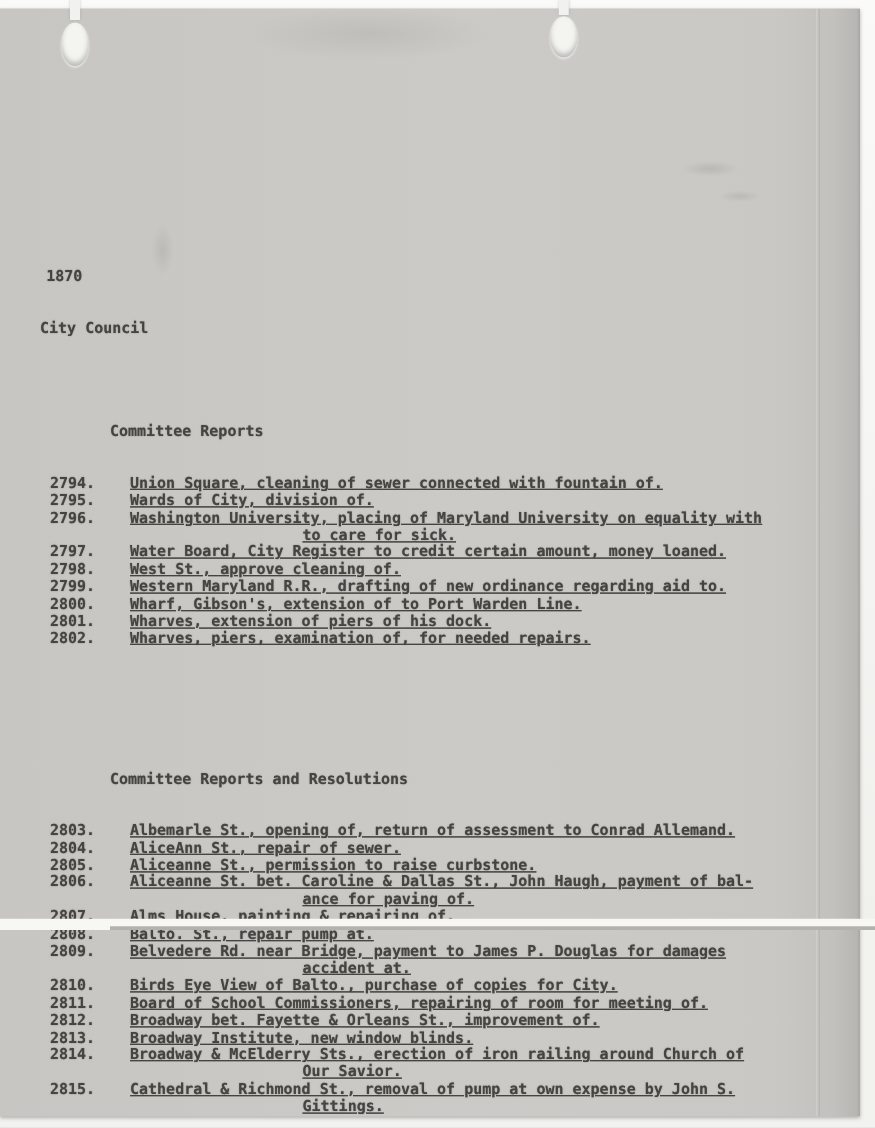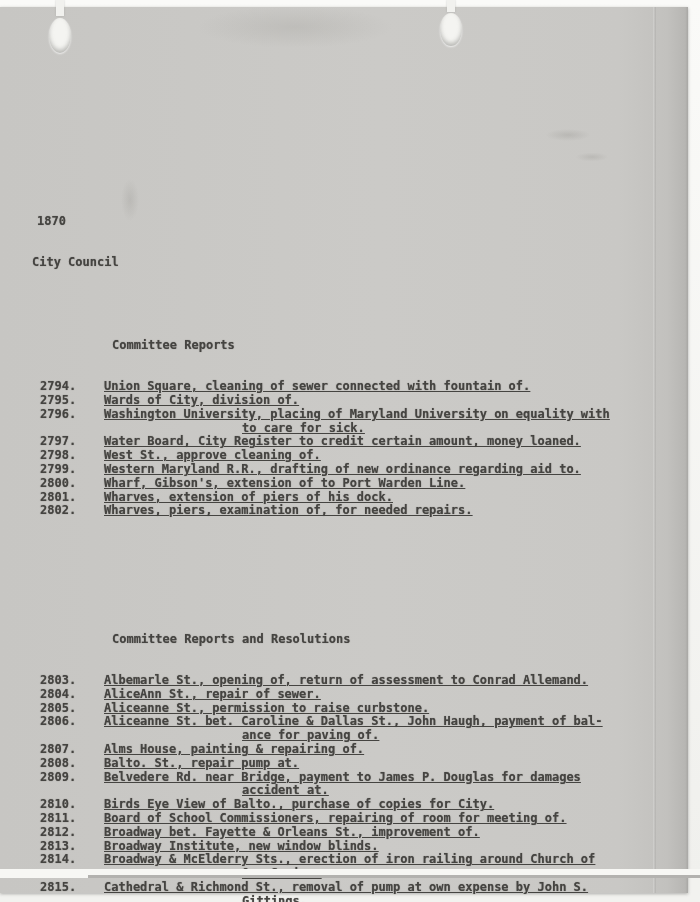--- a/index.html
+++ b/index.html
@@ -7,21 +7,21 @@
     padding: 0;
     width: 700px;
     height: 902px;
     overflow: hidden;
     background: #f2f2ef;
     font-family: "DejaVu Sans Mono", "Liberation Mono", monospace;
   }
   .scan {
     position: relative;
     width: 700px;
-    height: 878px;
+    height: 744px;
     background: linear-gradient(180deg, #fafaf8 0%, #f0f0ed 100%);
   }
   
   .page {
     position: absolute;
     left: 0;
     top: 7px;
     width: 688px;
     height: 886px;
     background:
@@ -83,22 +83,22 @@
     width: 100%;
     font-size: 12px;
     line-height: 13.8px;
     font-weight: bold;
     color: #454441;
     text-shadow: 0 0 1px rgba(70,68,64,0.65);
     white-space: pre;
   }
   .year        { padding-left: 37px; }
   .doc-title   { padding-left: 32px; }
-  .section-heading { padding-left: 112px; }
-  .gap-above   { margin-top: 18px; }
+  .section-heading { padding-left: 88px; }
+  .gap-above   { margin-top: 2px; }
   .entry       { position: relative; padding-left: 104px; }
   .entry .num  { position: absolute; left: 40px; top: 0; }
   .line        { display: block; text-decoration: underline; }
   .cont        { padding-left: 138px; }
 </style>
 </head>
 <body>
 
 <div class="scan">
   <div class="page">

